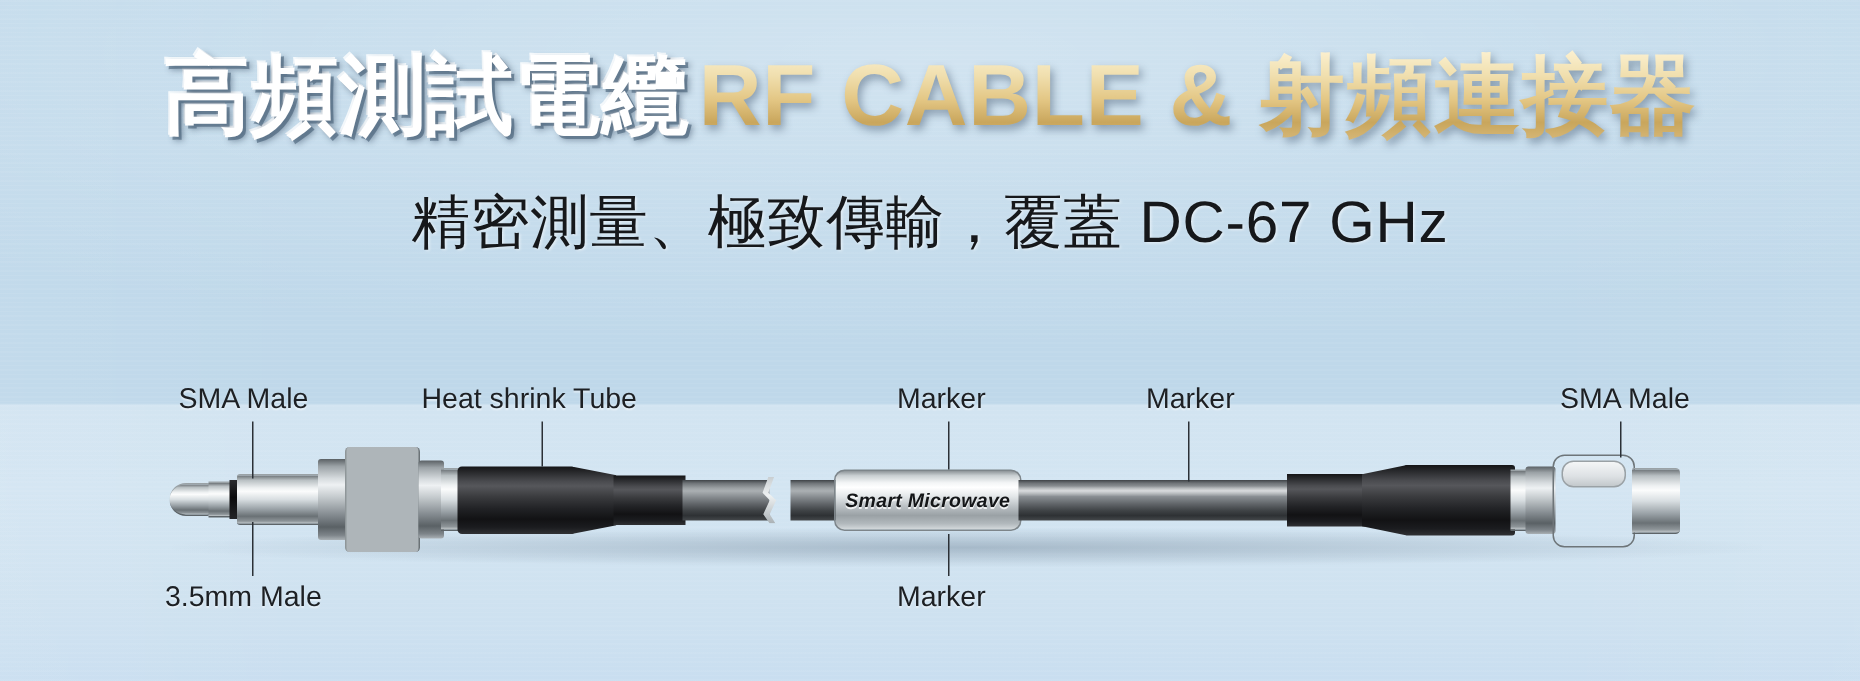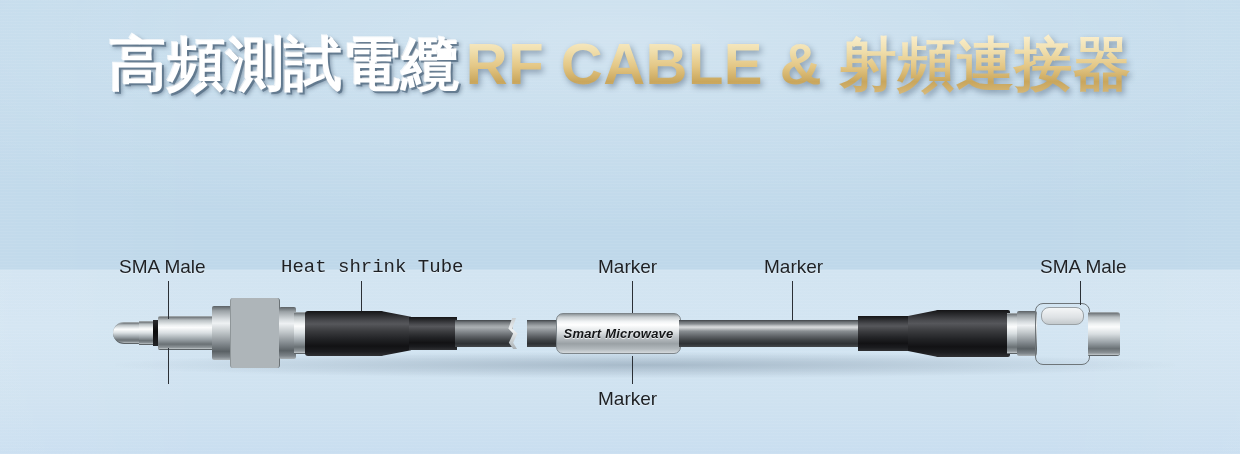--- a/index.html
+++ b/index.html
@@ -197,20 +197,21 @@
 
 <div id="banner">
 
   <div id="bg-sheen"></div>
   <div id="bg-grain"></div>
 
   <div id="title-block">
     <div id="title-line"><span class="t-white">高頻測試電纜</span><span class="t-gold">RF CABLE &amp; 射頻連接器</span></div>
   </div>
 
+  <div id="subtitle">精密測量、極致傳輸，覆蓋 DC-67 GHz</div>
 
   <div id="cable-assembly">
 
     <div class="shadow-under" style="left:115px; top:352px; width:1060px; height:26px;"></div>
 
     <div class="part metal" style="left:113px; top:322px; width:28px; height:22px; border-radius:11px 3px 3px 11px;"></div>
 
     <div class="part metal" style="left:139px; top:321px; width:16px; height:24px;"></div>
 
     <div class="part" style="left:153px; top:320px; width:6px; height:26px; background:linear-gradient(to bottom,#2a2b2e,#0b0b0c 45%,#232427 100%);"></div>
@@ -273,30 +274,31 @@
                 background:linear-gradient(to bottom,#f4f6f7,#dde1e4 60%,#c3c9cc 100%);
                 border:1px solid #9aa1a5;"></div>
 
     <div class="part metal" style="left:1088px; top:312px; width:32px; height:44px; border-radius:1px 3px 3px 1px;"></div>
 
   </div>
 
   <div class="callout" style="left:119px; top:256px;">SMA Male</div>
   <div class="lead" style="left:168px; top:281px; height:38px;"></div>
 
-  <div class="callout" style="left:281px; top:256px;font-family:Liberation Mono, monospace;">Heat shrink Tube</div>
+  <div class="callout" style="left:281px; top:256px;">Heat shrink Tube</div>
   <div class="lead" style="left:361px; top:281px; height:30px;"></div>
 
   <div class="callout" style="left:598px; top:256px;">Marker</div>
   <div class="lead" style="left:632px; top:281px; height:32px;"></div>
 
   <div class="callout" style="left:764px; top:256px;">Marker</div>
   <div class="lead" style="left:792px; top:281px; height:40px;"></div>
 
   <div class="callout" style="left:1040px; top:256px;">SMA Male</div>
   <div class="lead" style="left:1080px; top:281px; height:24px;"></div>
 
+  <div class="callout" style="left:110px; top:388px;">3.5mm Male</div>
   <div class="lead" style="left:168px; top:348px; height:36px;"></div>
 
   <div class="callout" style="left:598px; top:388px;">Marker</div>
   <div class="lead" style="left:632px; top:356px; height:28px;"></div>
 
 </div>
 
 </body></html>

